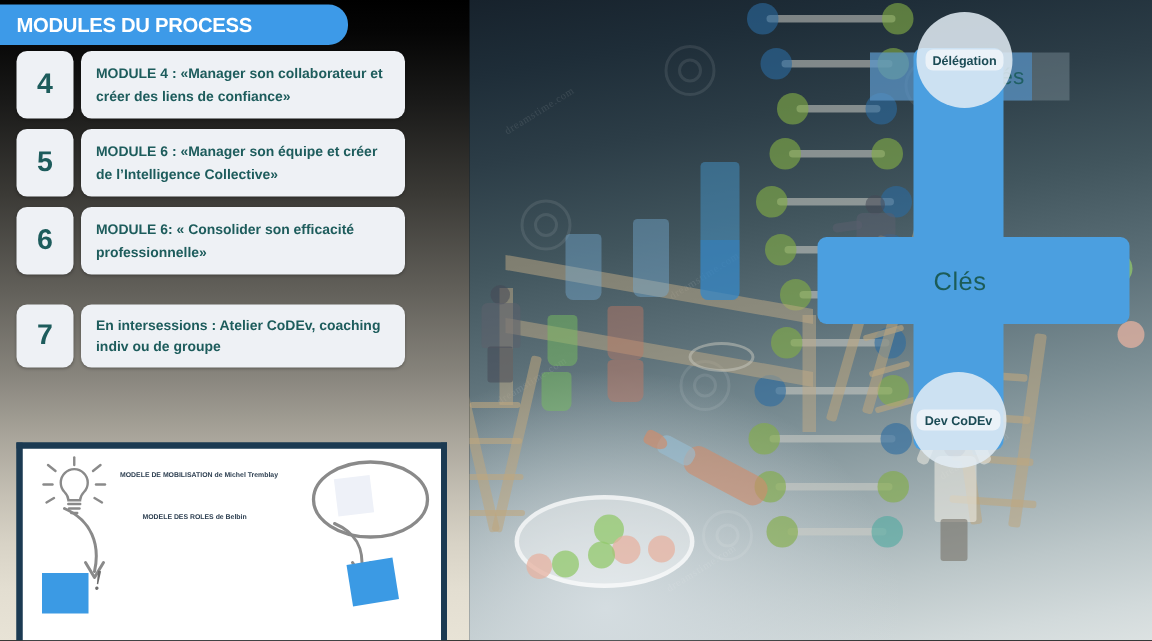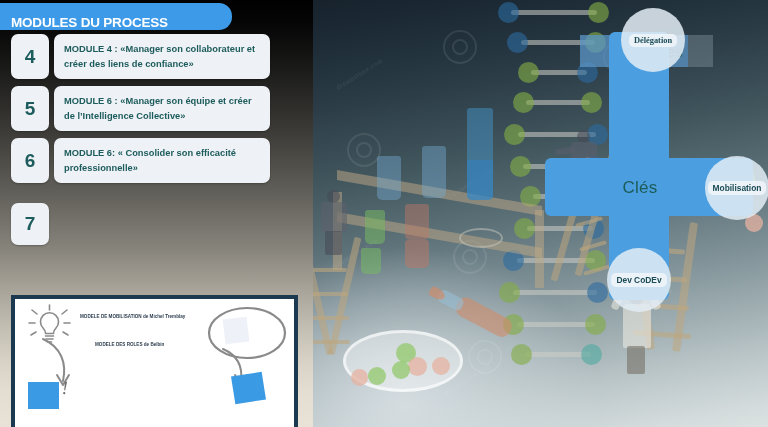--- a/index.html
+++ b/index.html
@@ -38,21 +38,21 @@
   }
 
   
   #modules-header {
     position: absolute;
     left: 0; top: 3px;
     width: 232px; height: 27px;
     background: #3d9ae8;
     border-top-right-radius: 13px;
     border-bottom-right-radius: 13px;
-    display: flex; align-items: flex-end;
+    display: flex; align-items: center;
     padding-left: 11px;
   }
   #modules-header .title {
     color: #ffffff;
     font-size: 13.5px;
     font-weight: bold;
     letter-spacing: -0.2px;
     white-space: nowrap;
   }
 
@@ -345,21 +345,21 @@
   }
   .bubble .cap {
     background: rgba(238,243,248,0.92);
     border-radius: 5px;
     padding: 2px 5px;
     color: #1b4b55;
     font-size: 8.4px;
     font-weight: bold;
     white-space: nowrap;
   }
-  #bubble-delegation  { left: 98px;  top: -12px;  width: 64px; height: 64px; font-family: Liberation Serif, serif; }
+  #bubble-delegation  { left: 88px;  top: -12px;  width: 64px; height: 64px; }
   #bubble-priorisation{ left: -12px; top: 136px;  width: 64px; height: 64px; }
   #bubble-mobilisation{ left: 182px; top: 136px;  width: 64px; height: 64px; }
   #bubble-devprof     { left: 84px;  top: 228px;  width: 64px; height: 64px; }
 
   
   #mots-cles-box {
     position: absolute;
     left: 267px; top: 35px;
     width: 133px; height: 32px;
     background: rgba(132,150,160,0.42);
@@ -399,20 +399,21 @@
       <div class="module-text">MODULE 6 : «Manager son équipe et créer de l’Intelligence Collective»</div>
     </div>
 
     <div class="module-row" id="mod-6">
       <div class="module-num">6</div>
       <div class="module-text">MODULE 6: « Consolider son efficacité professionnelle»</div>
     </div>
 
     <div class="module-row" id="mod-7">
       <div class="module-num">7</div>
+      <div class="module-text">En intersessions : Atelier CoDEv, coaching indiv ou de groupe</div>
     </div>
 
 
     <div id="whiteboard">
       <div id="whiteboard-inner">
 
         <svg width="60" height="60" style="position:absolute;left:6px;top:3px;">
           <g stroke="#8a8a8a" stroke-width="1.6" fill="none" stroke-linecap="round">
             <path d="M22 26 a9 9 0 1 1 13 0 c-2 2 -2.5 3.5 -2.6 5.5 l-7.8 0 c-0.1 -2 -0.6 -3.5 -2.6 -5.5 z"></path>
             <line x1="24.5" y1="34" x2="32.5" y2="34"></line>
@@ -618,22 +619,19 @@
       <div id="cross">
         <div class="cross-arm" id="cross-v"></div>
         <div class="cross-arm" id="cross-h"></div>
       </div>
 
       <div id="cles-label">Clés</div>
 
       <div class="bubble" id="bubble-delegation">
         <span class="cap">Délégation</span>
       </div>
-      <div class="bubble" id="bubble-mobilisation">
-        <span class="cap">Mobilisation</span>
-      </div>
       <div class="bubble" id="bubble-devprof">
         <span class="cap">Dev CoDEv</span>
       </div>
     </div>
 
   </div>
 </div>
 
 </body></html>

